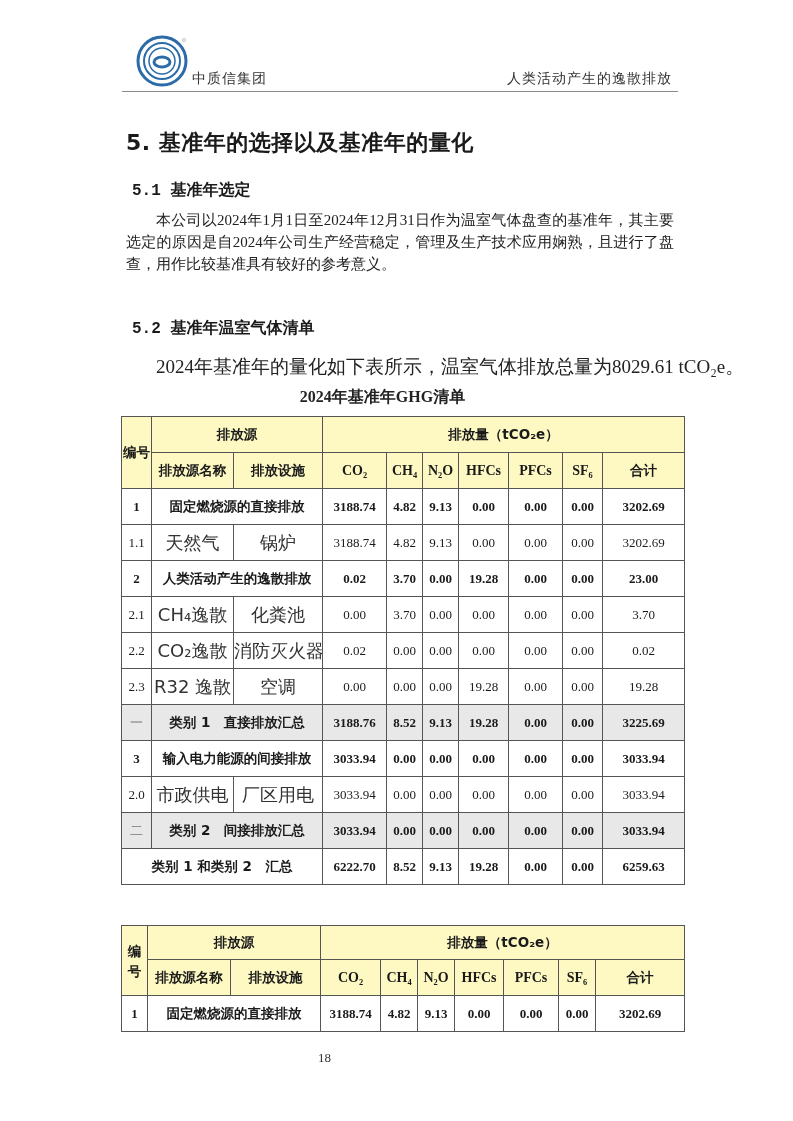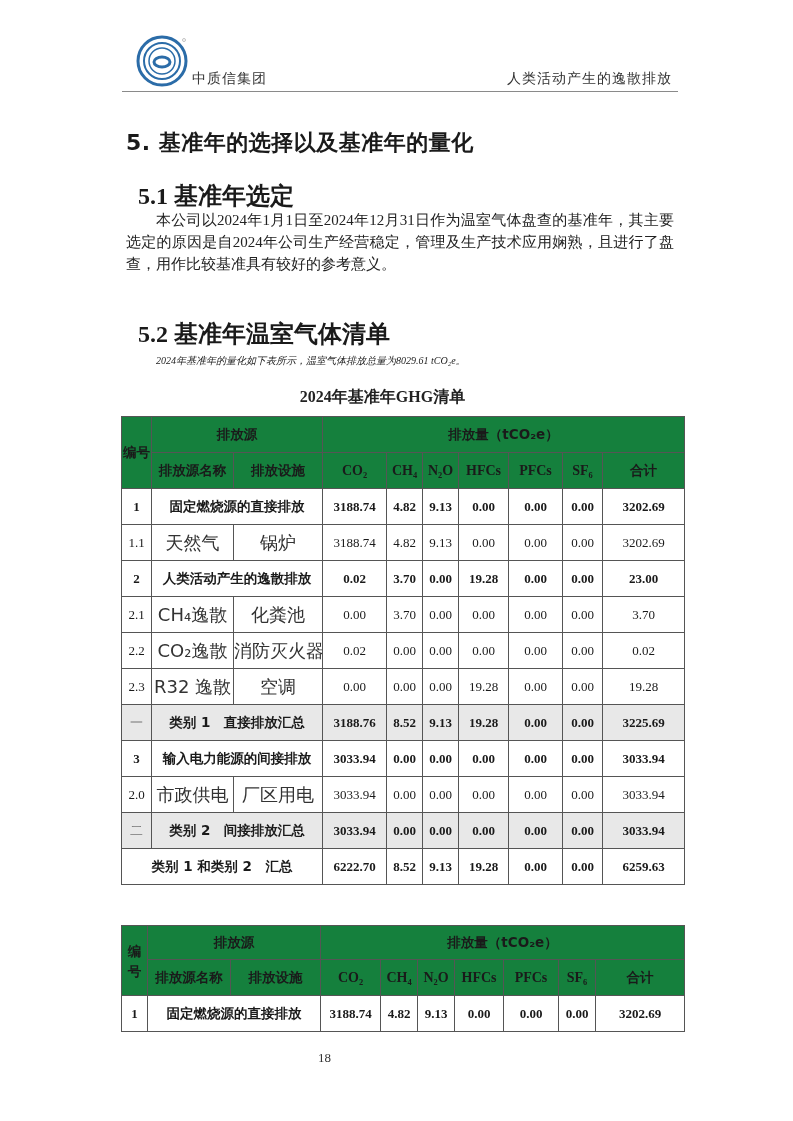--- a/index.html
+++ b/index.html
@@ -23,43 +23,43 @@
     }
     .report-name {
       position: absolute; right: 6px; top: 38px; font-size: 14px; color: #333;
       letter-spacing: 1px; font-family: "DejaVu Sans", sans-serif;
     }
     .h1 {
       position: absolute; left: 126px; top: 128px; font-size: 22px; font-weight: bold;
       font-family: "DejaVu Sans", sans-serif; letter-spacing: 0.5px;
     }
     .h2 {
-      position: absolute; left: 138px; font-size: 24px; font-weight: bold;
-      font-family: Liberation Serif, serif;
+      position: absolute; left: 132px; font-size: 16px; font-weight: bold;
+      font-family: Liberation Mono, monospace;
     }
     .para {
       position: absolute; left: 126px; width: 548px; font-size: 15px; line-height: 22px;
       text-indent: 30px; text-align: justify; color: #222;
     }
     .line {
-      position: absolute; left: 126px; font-size: 10px; color: #222; white-space: nowrap; font-style: italic;
+      position: absolute; left: 126px; font-size: 19px; color: #222; white-space: nowrap;
     }
     .caption {
       position: absolute; left: 0; width: 765px; text-align: center;
       font-size: 16px; font-weight: bold; color: #222;
     }
     table {
       position: absolute; border-collapse: collapse; table-layout: fixed;
       font-size: 13px; color: #1a1a1a;
     }
     td, th {
       border: 1px solid #555; text-align: center; vertical-align: middle;
       padding: 0; font-weight: normal; overflow: hidden; white-space: nowrap;
     }
-    .hdr td { background: #15803d; font-weight: bold; font-size: 14px; }
+    .hdr td { background: #fef9c3; font-weight: bold; font-size: 14px; }
     .hdr .zh { font-family: "DejaVu Sans", sans-serif; font-weight: bold; font-size: 13.5px; }
     .bold td { font-weight: bold; }
     .bold td.zh { font-family: "DejaVu Sans", sans-serif; font-size: 13.5px; }
     .shade td { background: #e8e8e8; }
     td.zhn { font-family: "DejaVu Sans", sans-serif; font-size: 18px; color: #333; }
     .footer {
       position: absolute; left: 0; width: 649px; top: 1050px; text-align: center;
       font-size: 13px; color: #333;
     }
   </style>

